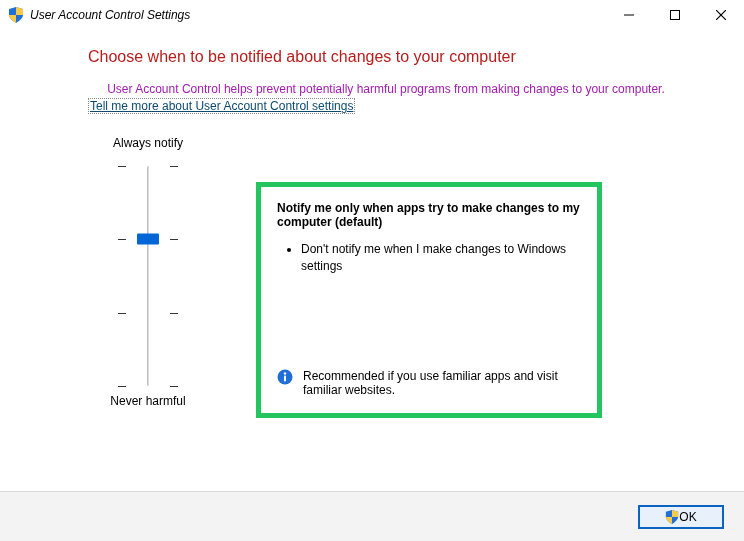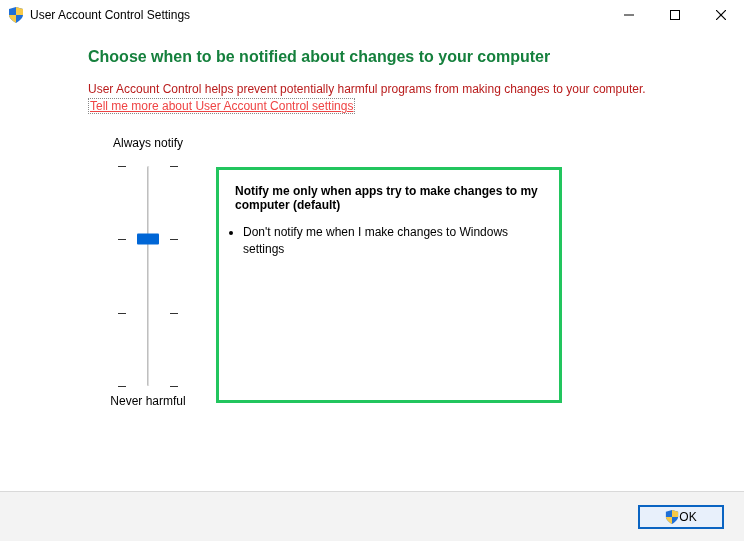--- a/index.html
+++ b/index.html
@@ -13,52 +13,54 @@
       overflow: hidden;
       position: relative;
     }
     .titlebar {
       display: flex;
       align-items: center;
       height: 30px;
       padding: 0 0 0 8px;
     }
     .titlebar-icon { width: 16px; height: 16px; margin-right: 6px; }
-    .titlebar-text { font-size: 12px; }
+    .titlebar-text { font-size: 12px; font-style: italic; }
     .win-controls { margin-left: auto; display: flex; }
     .win-btn {
       width: 46px; height: 30px; display: flex; align-items: center;
       justify-content: center; cursor: default;
     }
     .content {
       padding: 18px 60px 0 88px;
     }
     .heading {
-      color: #15803d;
+      color: #b91c1c;
       font-size: 16px;
-      font-weight: 700;
+      font-weight: 400;
       margin-bottom: 16px;
     }
     .desc {
       font-size: 12px;
-      color: #b91c1c;
+      color: #a21caf;
       margin-bottom: 2px;
+      text-align: center;
     }
     .link {
-      color: #ef4444;
+      color: #0c4a6e;
       font-size: 12px;
       text-decoration: underline;
       border: 1px dotted #888;
       padding: 0 1px;
       display: inline-block;
     }
     .slider-area {
       margin-top: 22px;
       display: flex;
-      align-items: center;
+      align-items: flex-end;
+      gap: 40px;
     }
     .slider-column {
       width: 120px;
       display: flex;
       flex-direction: column;
       align-items: center;
     }
     .slider-label {
       font-size: 12px;
       margin-bottom: 10px;
@@ -95,36 +97,36 @@
     .slider-thumb {
       position: absolute;
       width: 22px; height: 11px;
       background: #0066d6;
       left: 50%;
       transform: translate(-50%, -50%);
       cursor: pointer;
       border-radius: 1px;
     }
     .panel {
-      border: 3px solid #22c55e;
+      border: 5px solid #22c55e;
       width: 346px;
       min-height: 236px;
       padding: 14px 16px 14px 16px;
       margin-left: 8px;
       margin-top: 16px;
       position: relative;
     }
     .panel-title {
       font-weight: 600;
       font-size: 12px;
       margin-bottom: 12px;
     }
     .panel-list {
       list-style: disc;
-      margin-left: 8px;
+      margin-left: 24px;
       font-size: 12px;
     }
     .panel-list li { margin-bottom: 6px; line-height: 1.4; }
     .recommend {
       position: absolute;
       bottom: 16px;
       left: 16px;
       right: 16px;
       display: flex;
       align-items: flex-start;
@@ -223,20 +225,28 @@
         <div class="slider-thumb" style="top:33.3%"></div>
       </div>
       <div class="slider-label">Never harmful</div>
     </div>
 
     <div class="panel">
       <div class="panel-title">Notify me only when apps try to make changes to my computer (default)</div>
       <ul class="panel-list">
         <li>Don't notify me when I make changes to Windows settings</li>
       </ul>
+      <div class="recommend">
+        <svg class="info-icon" viewBox="0 0 16 16">
+          <circle cx="8" cy="8" r="7.5" fill="#1f6fd6"></circle>
+          <circle cx="8" cy="4.5" r="1.2" fill="#fff"></circle>
+          <rect x="7" y="6.5" width="2" height="6" rx="1" fill="#fff"></rect>
+        </svg>
+        <span>Recommended if you use familiar apps and visit familiar websites.</span>
+      </div>
     </div>
   </div>
 </div>
 
 <div class="footer">
   <button class="btn primary">
     <svg class="shield-mini" viewBox="0 0 16 16">
       <path d="M8 0 L15 2 V8 C15 12 8 16 8 16 C8 16 1 12 1 8 V2 Z" fill="#1f6fd6"></path>
       <path d="M8 0 L15 2 V8 L8 8 Z" fill="#f7c948"></path>
       <path d="M1 8 L8 8 V16 C8 16 1 12 1 8 Z" fill="#f7c948"></path>

